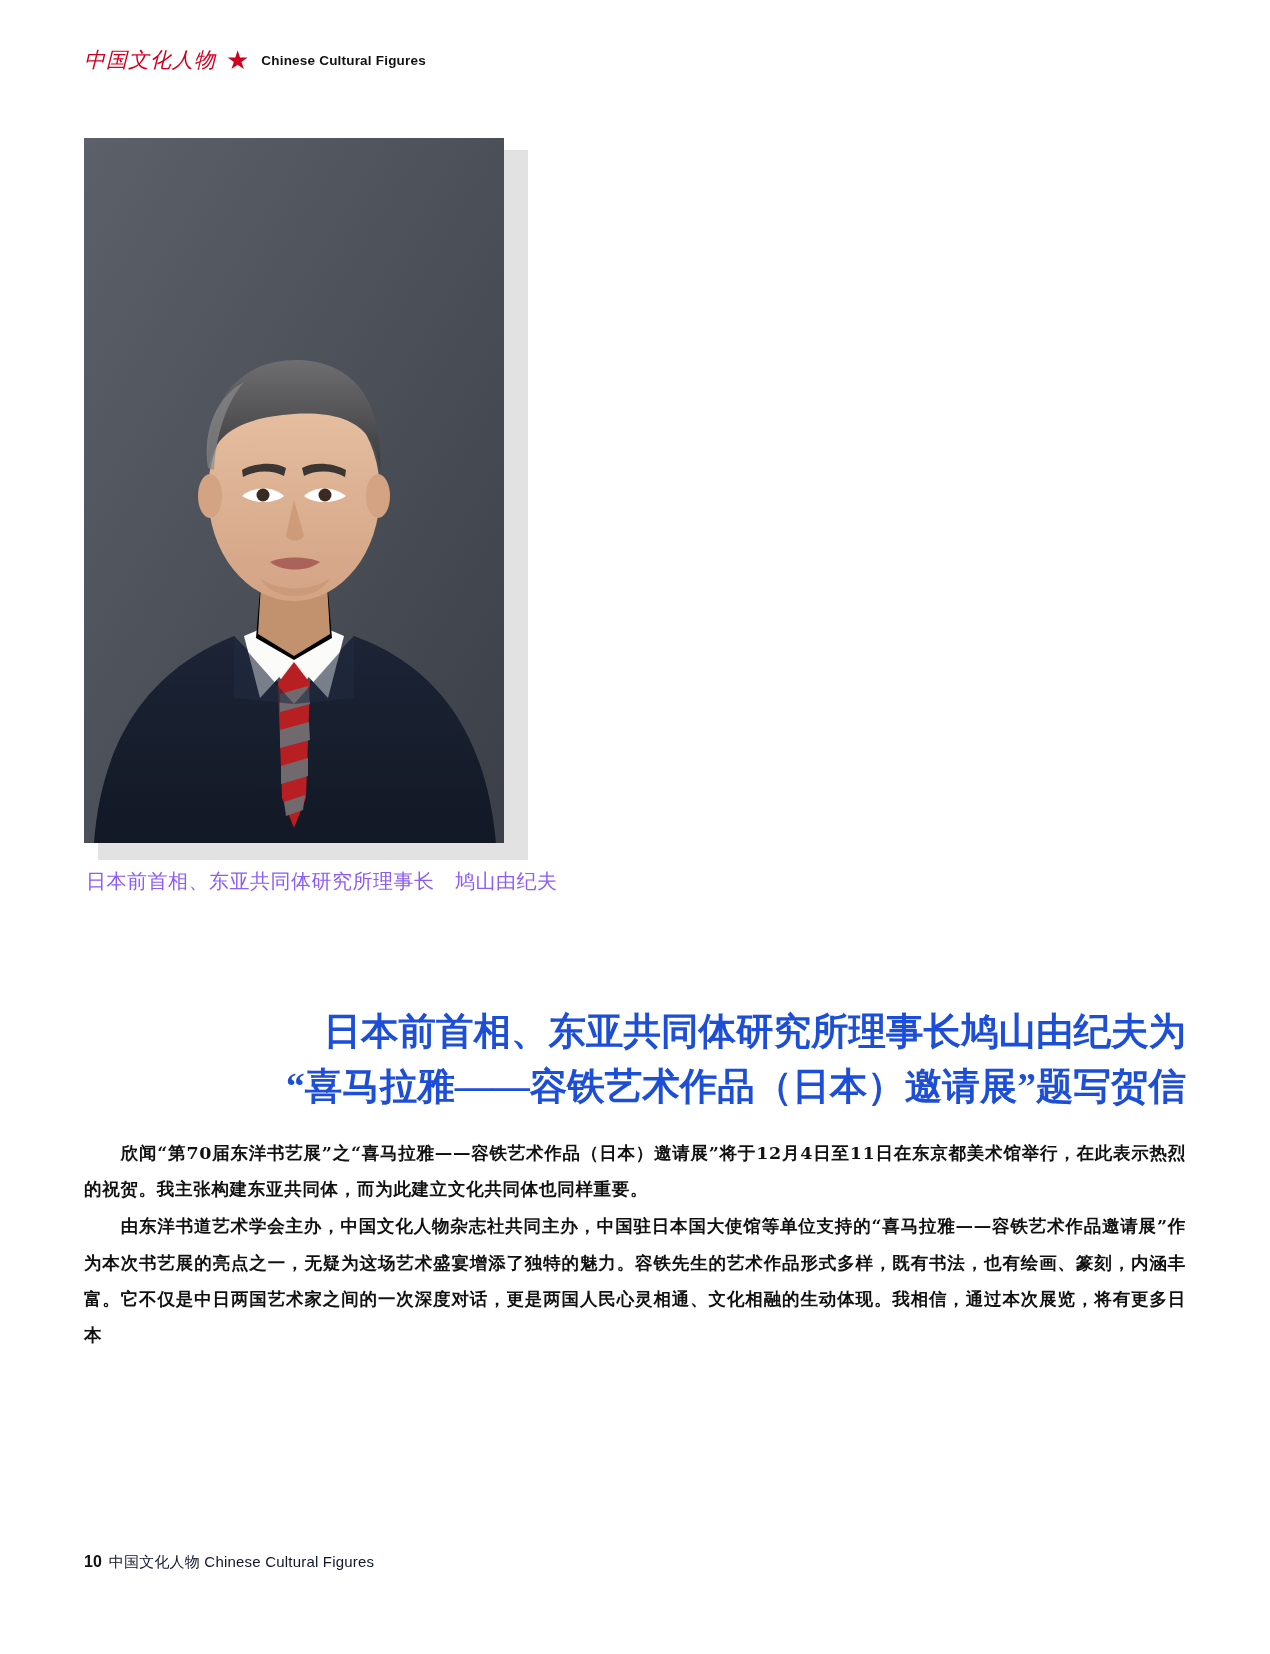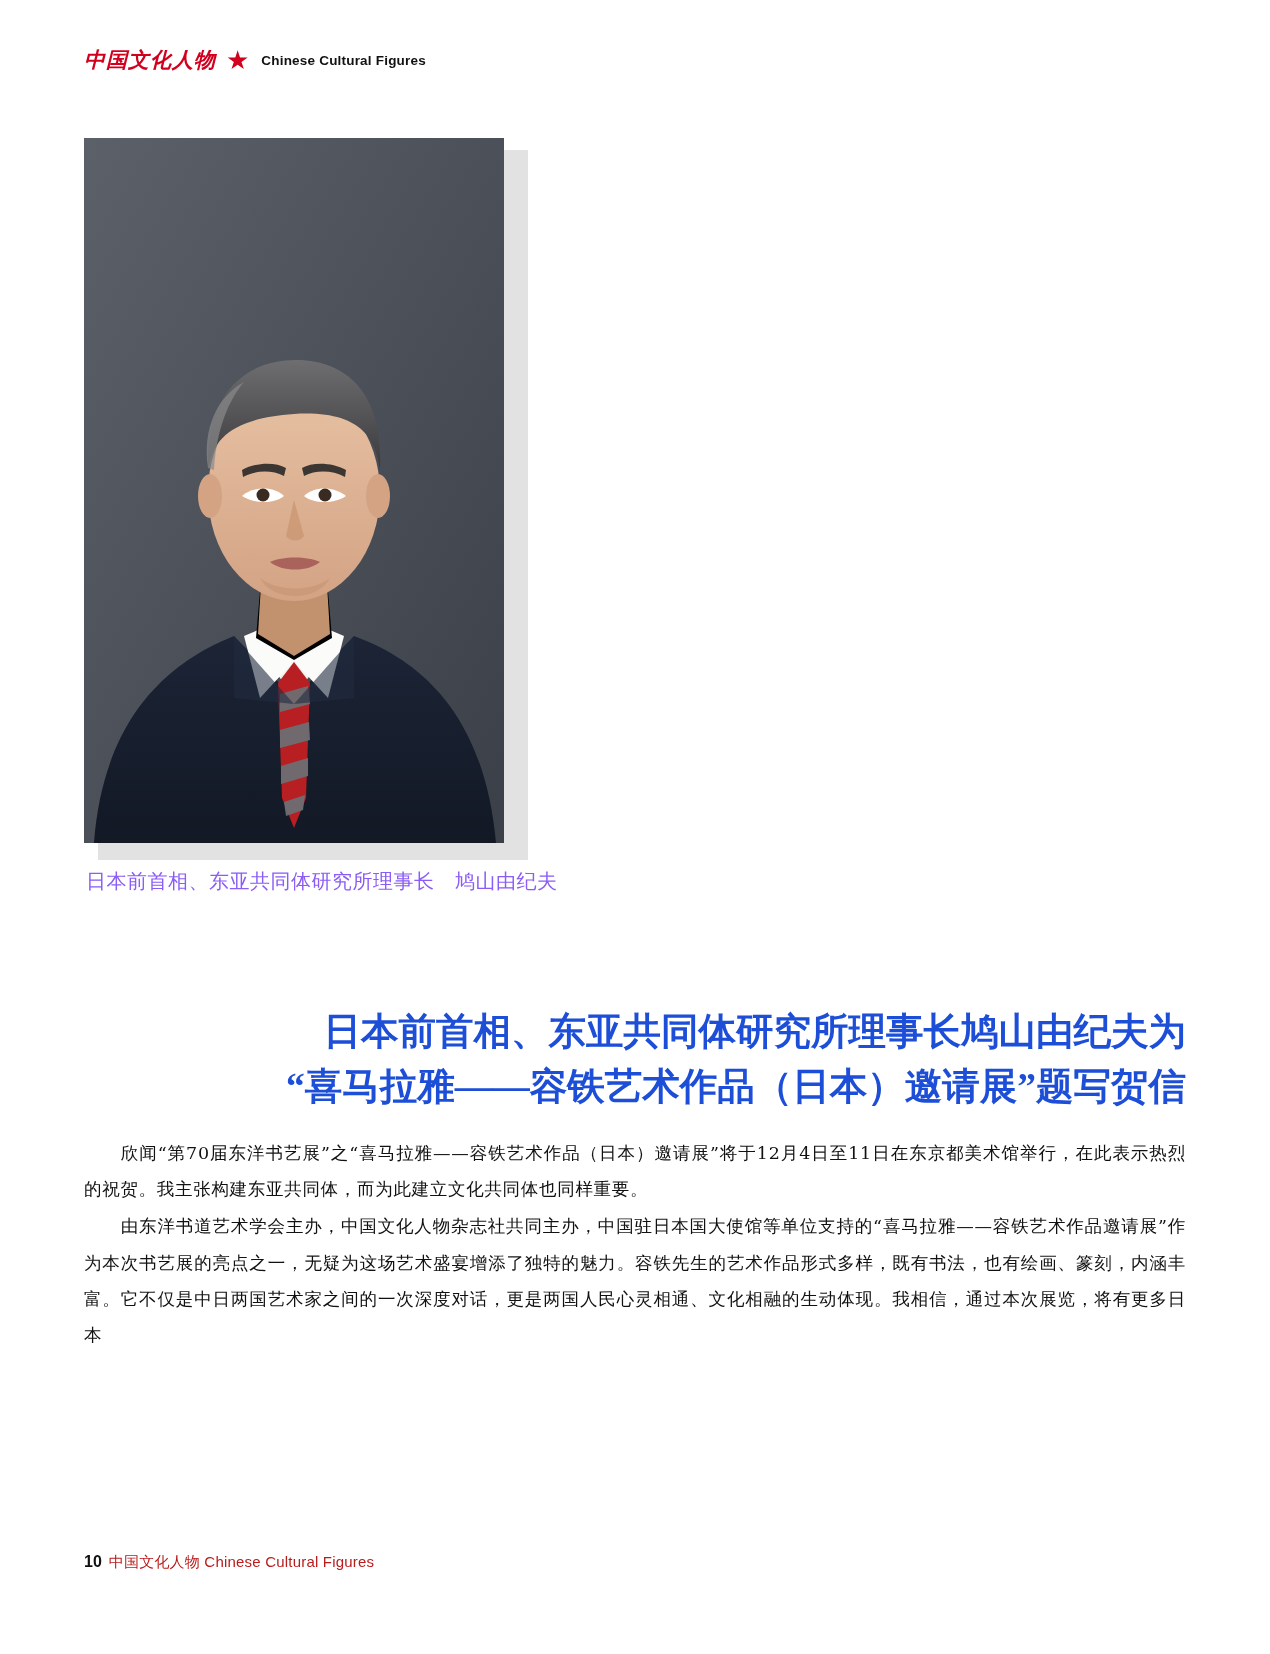--- a/index.html
+++ b/index.html
@@ -20,21 +20,21 @@
   .masthead {
     position: absolute;
     left: 84px;
     top: 46px;
     display: flex;
     align-items: center;
     gap: 10px;
   }
   .masthead-cn {
     font-family: "DejaVu Serif", serif;
-    font-weight: bold;
+    font-weight: normal;
     font-size: 21px;
     color: #d2001f;
     letter-spacing: 1px;
     font-style: italic;
     white-space: nowrap;
   }
   .masthead-star {
     color: #d2001f;
     font-size: 26px;
     line-height: 1;
@@ -109,20 +109,21 @@
     position: absolute;
     left: 84px;
     top: 1135px;
     width: 1102px;
     font-family: "DejaVu Serif", serif;
     font-size: 17.5px;
     line-height: 2.07;
     color: #111;
     text-align: justify;
     text-justify: inter-character;
+    font-weight: bold;
   }
   .body-text p {
     margin: 0 0 1px 0;
     text-indent: 2.1em;
     letter-spacing: 0.7px;
   }
 
   
   .footer {
     position: absolute;
@@ -135,21 +136,21 @@
   .footer-page {
     font-family: "Liberation Sans", sans-serif;
     font-weight: bold;
     font-size: 16px;
     color: #111;
     margin-top: 31px;
   }
   .footer-text {
     font-family: "Liberation Sans", sans-serif;
     font-size: 15px;
-    color: #b91c1c;
+    color: #0f172a;
     letter-spacing: 0.2px;
   }
 </style>
 </head>
 <body>
 
 <div class="masthead">
   <span class="masthead-cn">中国文化人物</span>
   <span class="masthead-star">★</span>
   <span class="masthead-en">Chinese Cultural Figures</span>

